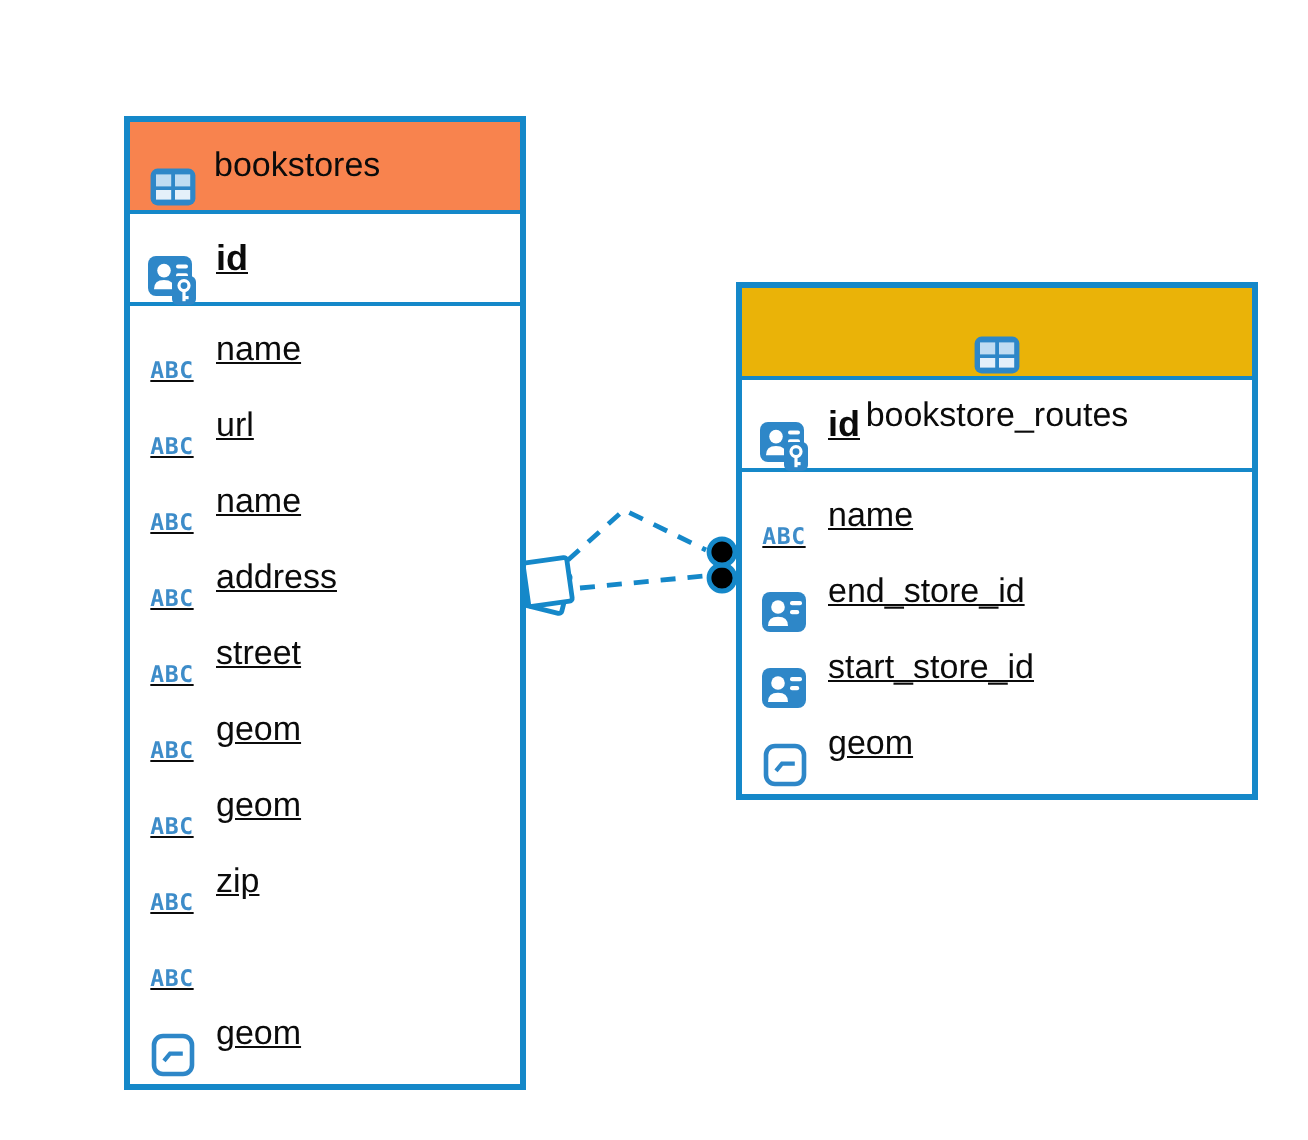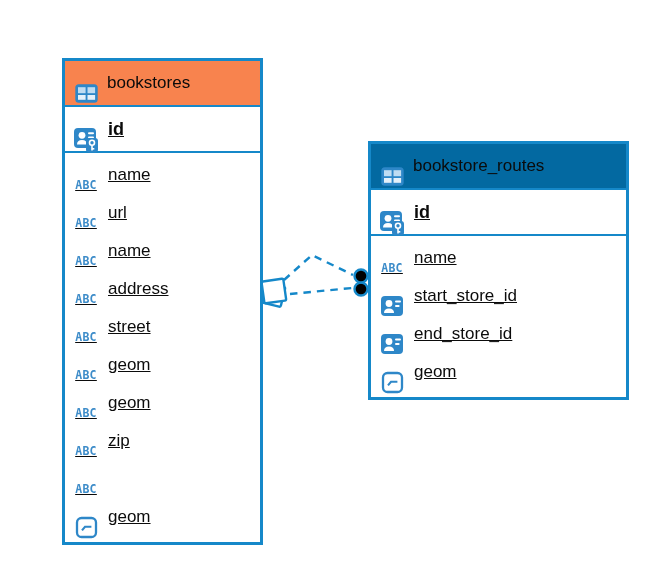--- a/index.html
+++ b/index.html
@@ -120,21 +120,21 @@
        <rect x="2" y="2" width="19" height="19" rx="4.5" fill="#fff" stroke="#2E87C8" stroke-width="2.3"></rect>
        <path d="M7 14.4 L10 10.8 L16.4 10.8" fill="none" stroke="#2E87C8" stroke-width="2.1"></path>
      </svg>
           </span>
           <span>geom</span>
         </div>
       </div>
   </div>
 
   <div class="db-table" id="table-1">
-    <div class="tbl-header" style="background: #0369a1;">
+    <div class="tbl-header" style="background: #eab308; flex-direction: column;">
       <span class="icon icon-slot">
           <svg width="25" height="21" viewBox="0 0 25 21">
        <rect x="1.3" y="1.3" width="22.4" height="18.4" rx="3.5" fill="#2E87C8"></rect>
        <rect x="4" y="4.2" width="7.6" height="6" fill="#BFDCF2"></rect>
        <rect x="13.5" y="4.2" width="7.6" height="6" fill="#BFDCF2"></rect>
        <rect x="4" y="12" width="7.6" height="4.8" fill="#E4F0FA"></rect>
        <rect x="13.5" y="12" width="7.6" height="4.8" fill="#E4F0FA"></rect>
      </svg>
         </span>
       <span class="title">bookstore_routes</span>
@@ -163,33 +163,33 @@
         <div class="row field">
           <span class="icon">
             <svg width="24" height="24" viewBox="0 0 24 24">
        <rect x="1" y="2" width="22" height="20" rx="4" fill="#2E87C8"></rect>
        <circle cx="9" cy="9.5" r="3.4" fill="#fff"></circle>
        <path d="M4 19 q0 -4.6 5 -4.6 q5 0 5 4.6 z" fill="#fff"></path>
        <rect x="15" y="6.5" width="6" height="2.1" rx="1" fill="#fff"></rect>
        <rect x="15" y="11" width="4.6" height="2.1" rx="1" fill="#fff"></rect>
      </svg>
           </span>
-          <span>start_store_id</span>
+          <span>end_store_id</span>
         </div>
         <div class="row field">
           <span class="icon">
             <svg width="24" height="24" viewBox="0 0 24 24">
        <rect x="1" y="2" width="22" height="20" rx="4" fill="#2E87C8"></rect>
        <circle cx="9" cy="9.5" r="3.4" fill="#fff"></circle>
        <path d="M4 19 q0 -4.6 5 -4.6 q5 0 5 4.6 z" fill="#fff"></path>
        <rect x="15" y="6.5" width="6" height="2.1" rx="1" fill="#fff"></rect>
        <rect x="15" y="11" width="4.6" height="2.1" rx="1" fill="#fff"></rect>
      </svg>
           </span>
-          <span>end_store_id</span>
+          <span>start_store_id</span>
         </div>
         <div class="row field">
           <span class="icon">
             <svg width="23" height="23" viewBox="0 0 23 23">
        <rect x="2" y="2" width="19" height="19" rx="4.5" fill="#fff" stroke="#2E87C8" stroke-width="2.3"></rect>
        <path d="M7 14.4 L10 10.8 L16.4 10.8" fill="none" stroke="#2E87C8" stroke-width="2.1"></path>
      </svg>
           </span>
           <span>geom</span>
         </div>

